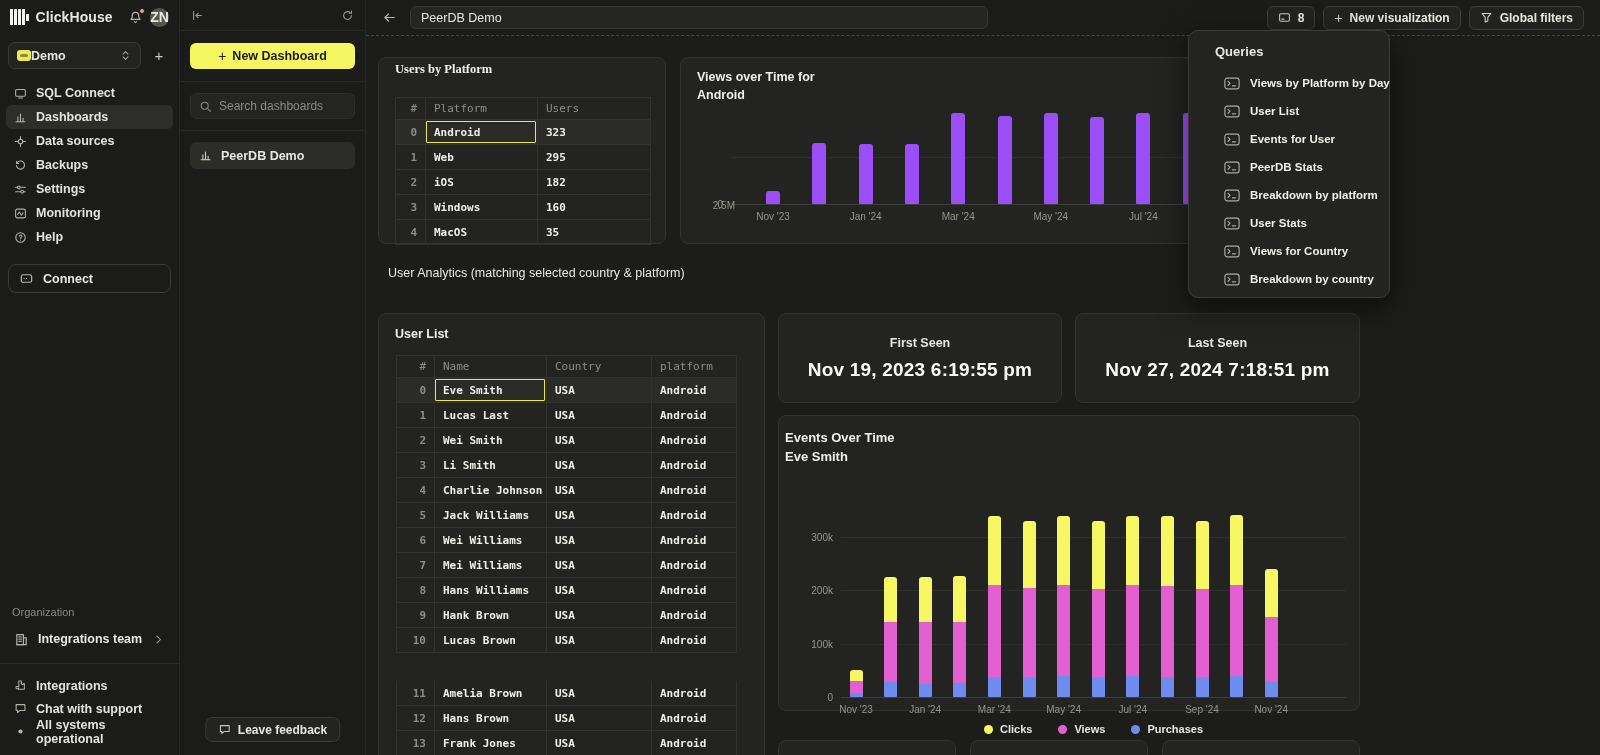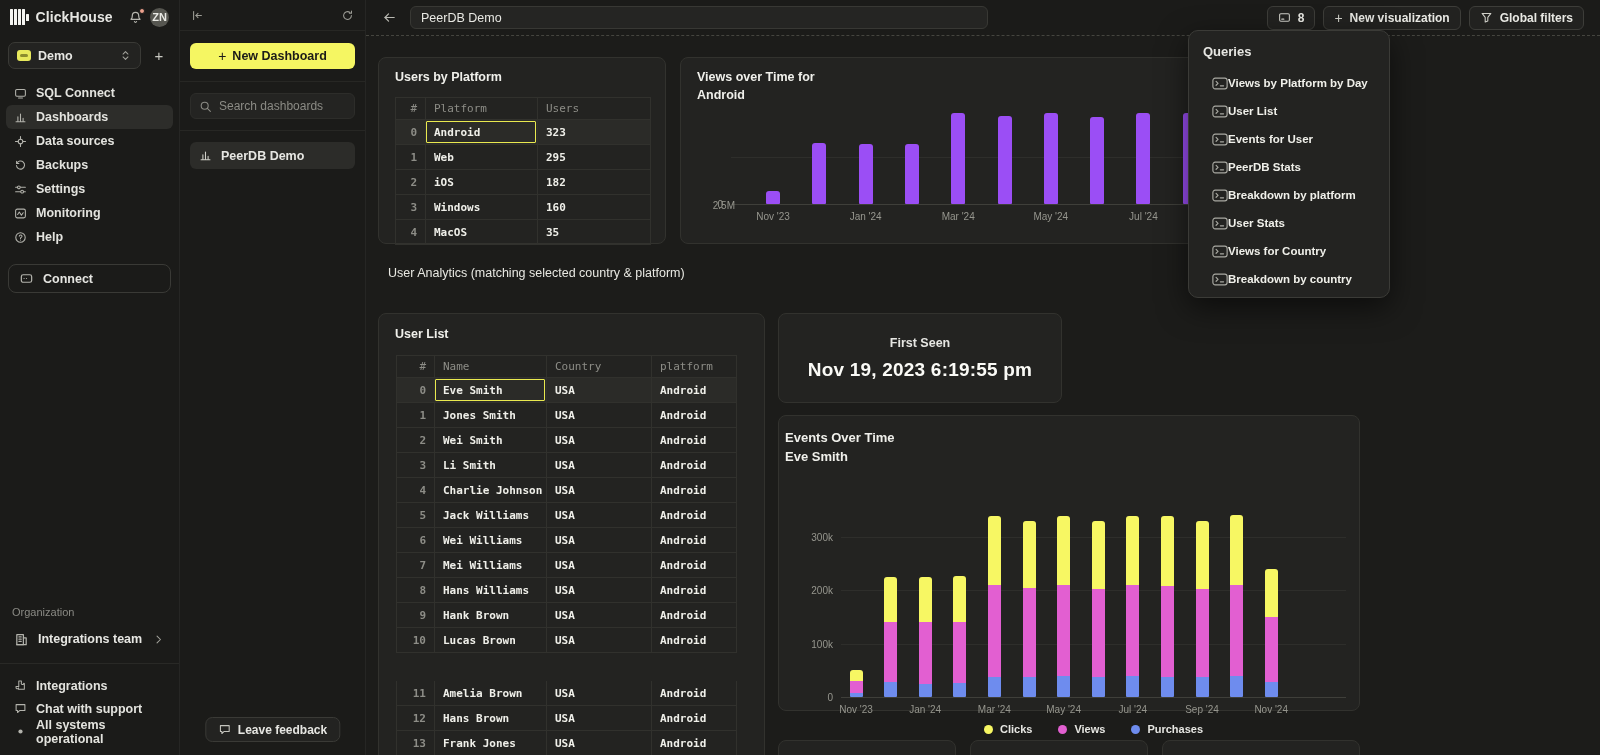--- a/index.html
+++ b/index.html
@@ -18,24 +18,24 @@
   
   .sidebar { width: 180px; height: 755px; background: #1b1b19; border-right: 1px solid #262624; display: flex; flex-direction: column; flex: 0 0 auto; }
   .sb-header { height: 34px; display: flex; align-items: center; padding: 0 10px; gap: 7px; }
   .logo-bars { display: flex; align-items: flex-end; gap: 1.5px; height: 16px; }
   .logo-bars i { width: 2.5px; height: 16px; background: #f5f5f1; border-radius: 0.5px; }
   .logo-bars i.half { height: 7px; align-self: center; }
   .brand { font-size: 14px; font-weight: 700; letter-spacing: .1px; }
   .sb-header .spacer { flex: 1; }
   .bell { position: relative; color: #b5b5ae; }
   .bell .dot { position: absolute; top: -2px; right: -2px; width: 6px; height: 6px; border-radius: 50%; background: #eda28e; border: 1.5px solid #1b1b19; }
-  .avatar { width: 19px; height: 19px; border-radius: 50%; background: #565650; color: #e9e9e4; font-size: 11px; font-weight: 700; display: flex; align-items: center; justify-content: center; }
+  .avatar { width: 19px; height: 19px; border-radius: 50%; background: #565650; color: #e9e9e4; font-size: 14px; font-weight: 700; display: flex; align-items: center; justify-content: center; }
 
   .svc-row { display: flex; align-items: center; gap: 6px; margin: 8px 8px 0 8px; }
-  .svc-select { flex: 1; height: 27px; background: #232321; border: 1px solid #3a3a36; border-radius: 7px; display: flex; align-items: center; gap: 7px; padding: 0 8px; cursor: pointer; }
+  .svc-select { flex: 1; height: 27px; background: #232321; border: 1px solid #3a3a36; border-radius: 7px; display: flex; align-items: center; padding: 0 8px; cursor: pointer; }
   .svc-chip { width: 14px; height: 11px; border-radius: 3px; background: #e8e95c; position: relative; }
   .svc-chip::after { content:""; position: absolute; left: 3px; top: 4px; width: 8px; height: 3px; border-radius: 2px; background: #8c8d2e; }
   .svc-select .lbl { font-size: 12.5px; font-weight: 600; flex: 1; }
   .svc-select .updn { color: #a3a39c; }
   .svc-plus { width: 24px; height: 24px; display: flex; align-items: center; justify-content: center; color: #c9c9c2; font-size: 15px; cursor: pointer; }
 
   .nav { margin: 12px 6px 0 6px; }
   .nav-item { height: 24px; display: flex; align-items: center; gap: 9px; padding: 0 8px; border-radius: 6px; color: #e3e3de; cursor: pointer; }
   .nav-item .icon { color: #b3b3ac; }
   .nav-item .lbl { font-size: 12.5px; font-weight: 600; }
@@ -108,23 +108,23 @@
   .xtick { position: absolute; font-size: 10px; color: #96968e; transform: translateX(-50%); white-space: nowrap; text-align: center; }
   .bar { position: absolute; bottom: 0; border-radius: 3px 3px 1px 1px; }
   .stackbar { position: absolute; bottom: 0; display: flex; flex-direction: column-reverse; border-radius: 3px 3px 1px 1px; overflow: hidden; }
   .legend { position: absolute; display: flex; justify-content: center; gap: 26px; }
   .legend .li { display: flex; align-items: center; gap: 7px; font-size: 11px; font-weight: 700; color: #ededе8; }
   .legend .dot { width: 9px; height: 9px; border-radius: 50%; }
 
   .analytics-heading { position: absolute; font-size: 12.5px; color: #e8e8e2; }
 
   
-  .queries-panel { position: absolute; left: 822px; top: -6px; width: 202px; height: 268px; background: #232321; border: 1px solid #3b3b37; border-radius: 10px; box-shadow: 0 10px 30px rgba(0,0,0,.55); z-index: 20; padding: 13px 14px; }
+  .queries-panel { position: absolute; left: 822px; top: -6px; width: 202px; height: 268px; background: #232321; border: 1px solid #3b3b37; border-radius: 10px; box-shadow: 0 10px 30px rgba(0,0,0,.55); z-index: 20; padding: 13px 26px; }
   .queries-title { font-size: 13px; font-weight: 800; margin-bottom: 10px; }
-  .query-item { display: flex; align-items: center; height: 28px; padding-left: 9px; cursor: pointer; border-radius: 6px; }
+  .query-item { display: flex; align-items: center; gap: 10px; height: 28px; padding-left: 9px; cursor: pointer; border-radius: 6px; }
   .query-item .icon { color: #a9a9a2; }
   .query-item .icon svg { width: 16px; height: 13px; }
   .query-item .lbl { font-size: 11.5px; font-weight: 700; color: #f0f0ea; white-space: nowrap; }
 </style>
 </head>
 <body>
 
 <div class="sidebar">
   <div class="sb-header">
     <span class="logo-bars">
@@ -372,21 +372,21 @@
             </svg>
           </span>
         <span>Global filters</span>
       </div>
     </div>
   </div>
 
   <div class="canvas">
 
     <div class="card" style="left:12px; top:21px; width:288px; height:187px;">
-      <div class="card-title" style="position:absolute; left:16px; top:12px;">Users by Platform</div>
+      <div class="card-title" style="position:absolute; left:16px; top:4px;font-family:Liberation Serif, serif;">Users by Platform</div>
       <div class="dtable" id="users-platform-table" style="left:16px; top:39px; width:256px;">
           <div class="thead" style="grid-template-columns: 30px 112px 114px;">
             <span class="c">#</span>
             <span class="c">Platform</span>
             <span class="c">Users</span>
           </div>
           <div class="trow hl" style="grid-template-columns: 30px 112px 114px;">
             <span class="c">0</span>
             <span class="c sel">Android</span>
             <span class="c">323</span>
@@ -456,21 +456,21 @@
             <span class="c">platform</span>
           </div>
           <div class="trow hl" style="grid-template-columns: 38px 112px 105px 86px;">
             <span class="c">0</span>
             <span class="c sel">Eve Smith</span>
             <span class="c">USA</span>
             <span class="c">Android</span>
           </div>
           <div class="trow" style="grid-template-columns: 38px 112px 105px 86px;">
             <span class="c">1</span>
-            <span class="c">Jones Smith</span>
+            <span class="c">Lucas Last</span>
             <span class="c">USA</span>
             <span class="c">Android</span>
           </div>
           <div class="trow" style="grid-template-columns: 38px 112px 105px 86px;">
             <span class="c">2</span>
             <span class="c">Wei Smith</span>
             <span class="c">USA</span>
             <span class="c">Android</span>
           </div>
           <div class="trow" style="grid-template-columns: 38px 112px 105px 86px;">
@@ -546,20 +546,24 @@
             <span class="c">Android</span>
           </div>
         </div>
     </div>
 
     <div class="card stat-card" style="left:412px; top:277px; width:284px; height:90px;">
       <div class="stat-label">First Seen</div>
       <div class="stat-value">Nov 19, 2023 6:19:55 pm</div>
     </div>
 
+    <div class="card stat-card" style="left:709px; top:277px; width:285px; height:90px;">
+      <div class="stat-label">Last Seen</div>
+      <div class="stat-value">Nov 27, 2024 7:18:51 pm</div>
+    </div>
 
     <div class="card" style="left:412px; top:379px; width:582px; height:296px;">
       <div class="card-title" style="position:absolute; left:6px; top:12px; font-size:13px; line-height:19px;">
         <div>Events Over Time</div>
         <div>Eve Smith</div>
       </div>
       <div id="events-chart" style="position:absolute; left:0; top:0; right:0; bottom:0;">
           <div style="position: absolute; left: 62px; top: 89px; width: 505px; height: 192px;">
             <div class="gridline zero" style="top: 192px;"></div>
             <div class="gridline" style="top: 138.667px;"></div>

